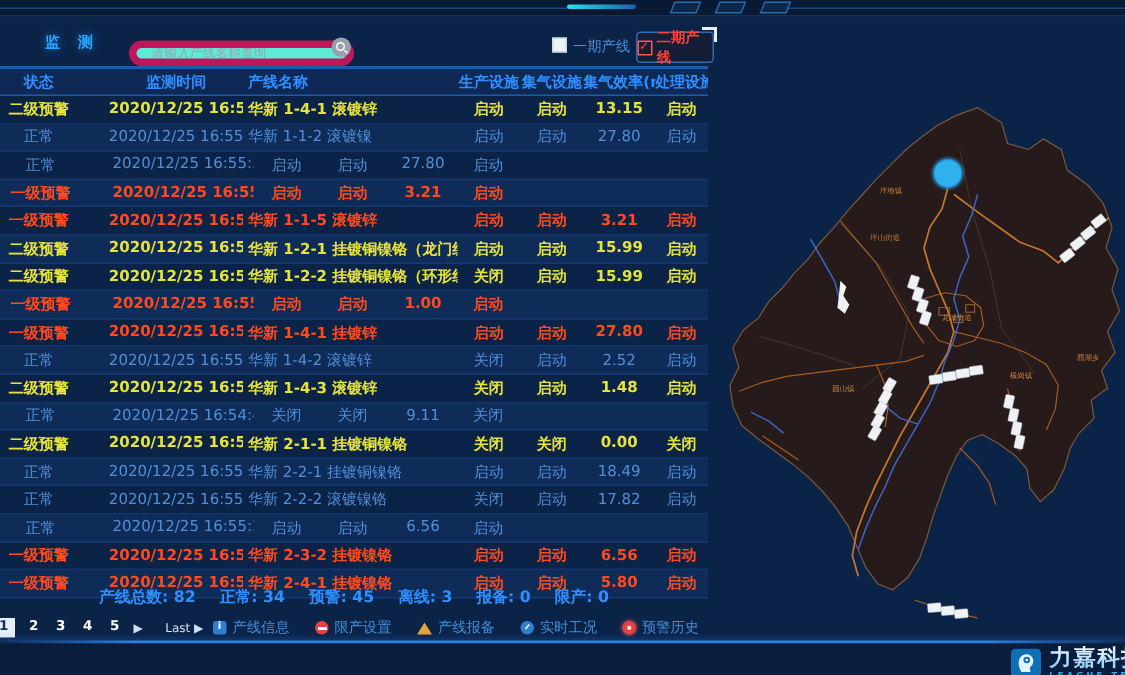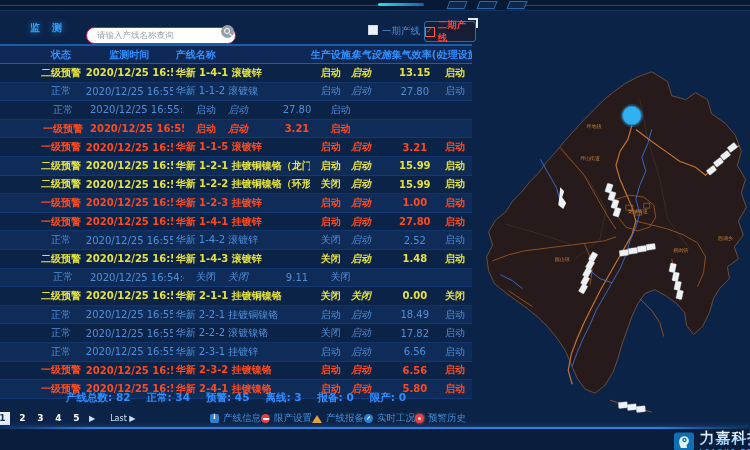--- a/index.html
+++ b/index.html
@@ -9,21 +9,21 @@
   
   #topbar{position:absolute;left:0;top:0;width:750px;height:10px;background:#081a33;border-bottom:1px solid #10335e;}
   .topline{position:absolute;top:5px;height:1px;background:#1c4a80;}
   .cyanseg{position:absolute;left:378px;top:3px;width:46px;height:3px;
     background:linear-gradient(90deg,#27e0ef,#1a5fae);border-radius:2px;}
   .deco-rect{position:absolute;top:1px;width:16px;height:6px;border:1px solid #2a6aa8;transform:skewX(-22deg);background:rgba(20,60,110,.4);}
   
   #header{position:absolute;left:0;top:10px;width:750px;height:34px;}
   #page-title{position:absolute;left:30px;top:11px;font-size:10px;font-weight:bold;color:#29a3ff;letter-spacing:12px;text-shadow:0 0 6px rgba(41,163,255,.6);}
   #searchwrap{position:absolute;left:86px;top:13px;width:150px;height:17px;}
-  #search-input{width:150px;height:17px;border:1px solid #be185d;border-radius:9px;background:#ffffff;
+  #search-input{width:150px;height:17px;border:5px solid #be185d;border-radius:9px;background:#5eead4;
     font-size:8.5px;color:#444;padding:0 18px 0 10px;box-sizing:border-box;outline:none;}
   #search-input::placeholder{color:#9aa2ad;}
   .mag{position:absolute;right:2px;top:2px;width:13px;height:13px;border-radius:50%;background:#97a1ac;}
   .mag::before{content:'';position:absolute;left:3px;top:3px;width:4px;height:4px;border:1.2px solid #fff;border-radius:50%;}
   .mag::after{content:'';position:absolute;left:8px;top:8.5px;width:3px;height:1.3px;background:#fff;transform:rotate(42deg);}
   .filter1{position:absolute;left:368px;top:15px;font-size:9.5px;color:#4a90d8;cursor:pointer;}
   .cb1{display:inline-block;width:8px;height:8px;border:1px solid #cdd7e3;background:#eef2f7;margin-right:4px;vertical-align:-1px;}
   .filter2{position:absolute;left:424px;top:11px;width:50px;height:19px;border:1px solid #2a6db3;border-radius:3px;
     font-size:9.5px;color:#ff4136;font-weight:bold;display:flex;align-items:center;justify-content:space-between;cursor:pointer;background:rgba(40,20,25,.35);}
   .cb2{display:inline-block;width:8px;height:8px;border:1px solid #ff5a4a;margin-right:3px;position:relative;}
@@ -33,37 +33,37 @@
   #table-panel{position:absolute;left:0;top:44px;width:472px;}
   .tr{display:flex;align-items:center;height:17.6px;border-bottom:1px solid rgba(25,70,140,.55);font-size:10px;}
   .tr.head{height:17px;color:#2f8fff;font-weight:bold;font-size:10px;background:rgba(16,48,98,.55);
     border-top:2px solid #1d5da8;border-bottom:1px solid #1d5da8;}
   #tbody .tr:nth-child(even){background:rgba(24,66,130,.30);}
   #tbody .tr{cursor:pointer;}
   .lv-normal{color:#4f8fd8;}
   .lv-warn1{color:#ff4a1c;font-weight:bold;}
   .lv-warn2{color:#e6e23c;font-weight:bold;}
   .td{overflow:hidden;white-space:nowrap;}
-  .c-status{width:54px;text-align:center;margin-left:36px;}
-  .c-time{width:94px;text-align:center;}
+  .c-status{width:54px;text-align:center;}
+  .c-time{width:94px;text-align:center;margin-left:21px;}
   .c-name{width:146px;text-align:left;padding-left:3px;}
   .c-prod{width:44px;text-align:center;}
-  .c-gas{width:44px;text-align:left;font-style:italic;}
+  .c-gas{width:44px;text-align:center;}
   .c-eff{width:50px;text-align:center;}
   .c-treat{width:37px;text-align:center;}
   
   #summary{position:absolute;left:0;top:390px;width:472px;height:16px;display:flex;justify-content:center;gap:16px;
     color:#2f8fff;font-size:10.5px;font-weight:bold;align-items:center;}
   
   #toolbar{position:absolute;left:0;top:409px;width:472px;height:19px;display:flex;justify-content:space-between;align-items:center;}
   #pager{display:flex;gap:7px;align-items:center;margin-left:-5px;}
   .page{min-width:11px;height:13px;line-height:13px;text-align:center;font-size:9px;font-weight:bold;color:#fff;cursor:pointer;}
   .page.active{background:#e8eef5;color:#12325e;padding:0 2px;}
   .pgnav{font-size:8px;color:#cfe0f5;cursor:pointer;}
-  #btns{display:flex;margin-right:6px;}
+  #btns{display:flex;gap:17px;margin-right:6px;}
   .tbtn{font-size:9.5px;color:#3f8fd8;cursor:pointer;display:flex;align-items:center;}
   .ic{display:inline-block;width:9px;height:9px;margin-right:4px;position:relative;}
   .ic-info{background:#2f7fd0;border-radius:2px;}
   .ic-info::before{content:'i';position:absolute;left:3.2px;top:-1px;color:#fff;font-size:7px;font-weight:bold;}
   .ic-ban{background:#e84040;border-radius:50%;}
   .ic-ban::before{content:'';position:absolute;left:1.5px;top:3.5px;width:6px;height:2px;background:#fff;}
   .ic-tri{width:0;height:0;border-left:5px solid transparent;border-right:5px solid transparent;border-bottom:8px solid #e8a23c;background:none;}
   .ic-gauge{background:#2f7fd0;border-radius:50%;}
   .ic-gauge::before{content:'';position:absolute;left:4px;top:1.5px;width:1.4px;height:4px;background:#fff;transform:rotate(40deg);}
   .ic-alarm{background:#e84040;border-radius:50%;box-shadow:0 0 3px #ff6a5a;}
@@ -177,21 +177,20 @@
           <div class="td c-time">2020/12/25 16:55:24</div>
           <div class="td c-name">华新 1-2-2 挂镀铜镍铬（环形线）</div>
           <div class="td c-prod">关闭</div>
           <div class="td c-gas">启动</div>
           <div class="td c-eff">15.99</div>
           <div class="td c-treat">启动</div>
         </div>
         <div class="tr lv-warn1">
           <div class="td c-status">一级预警</div>
           <div class="td c-time">2020/12/25 16:55:24</div>
-          <div class="td c-name">华新 1-2-3 挂镀锌</div>
           <div class="td c-prod">启动</div>
           <div class="td c-gas">启动</div>
           <div class="td c-eff">1.00</div>
           <div class="td c-treat">启动</div>
         </div>
         <div class="tr lv-warn1">
           <div class="td c-status">一级预警</div>
           <div class="td c-time">2020/12/25 16:55:24</div>
           <div class="td c-name">华新 1-4-1 挂镀锌</div>
           <div class="td c-prod">启动</div>
@@ -248,21 +247,20 @@
           <div class="td c-time">2020/12/25 16:55:04</div>
           <div class="td c-name">华新 2-2-2 滚镀镍铬</div>
           <div class="td c-prod">关闭</div>
           <div class="td c-gas">启动</div>
           <div class="td c-eff">17.82</div>
           <div class="td c-treat">启动</div>
         </div>
         <div class="tr lv-normal">
           <div class="td c-status">正常</div>
           <div class="td c-time">2020/12/25 16:55:24</div>
-          <div class="td c-name">华新 2-3-1 挂镀锌</div>
           <div class="td c-prod">启动</div>
           <div class="td c-gas">启动</div>
           <div class="td c-eff">6.56</div>
           <div class="td c-treat">启动</div>
         </div>
         <div class="tr lv-warn1">
           <div class="td c-status">一级预警</div>
           <div class="td c-time">2020/12/25 16:55:24</div>
           <div class="td c-name">华新 2-3-2 挂镀镍铬</div>
           <div class="td c-prod">启动</div>

